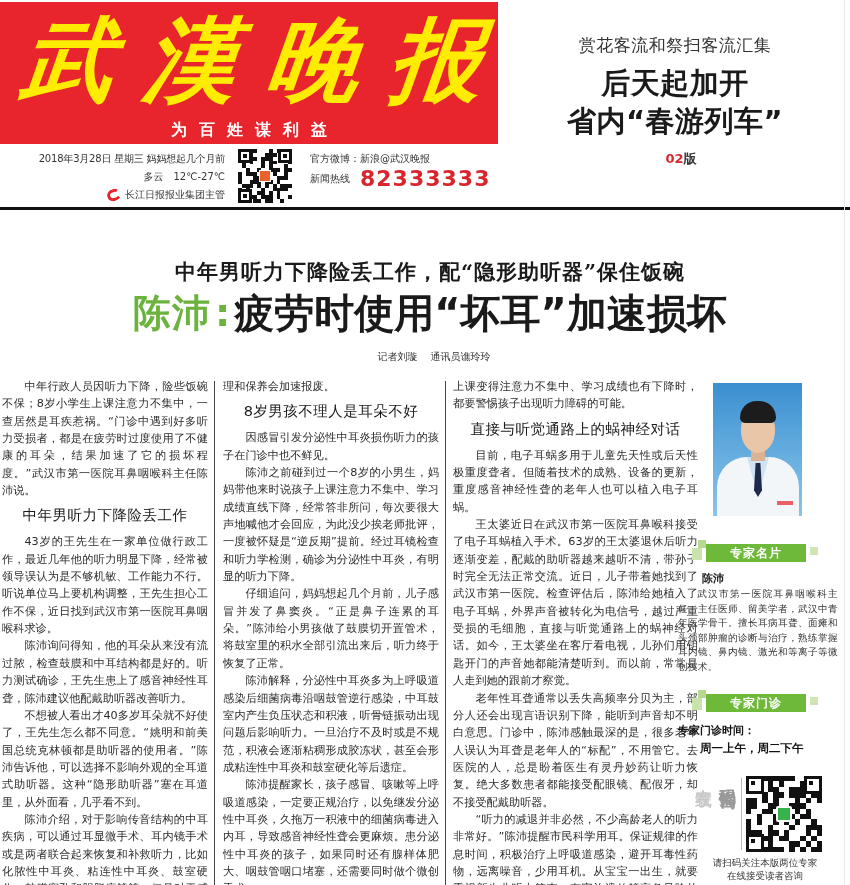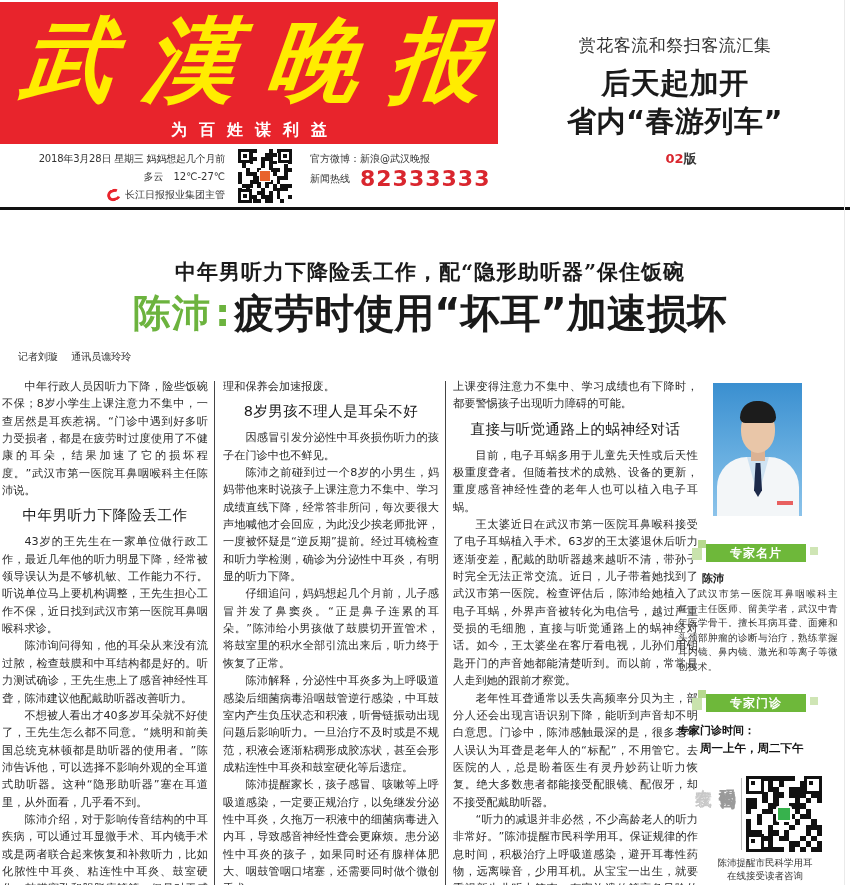--- a/index.html
+++ b/index.html
@@ -59,21 +59,21 @@
   .teaser-page .ban { color: #333; font-weight: bold; }
 
   .masthead-rule { position: absolute; left: 0; top: 207px; width: 850px; height: 3px; background: #111; }
 
   
   .subhead { position: absolute; left: 0; top: 258px; width: 850px; text-align: center; font-family: "DejaVu Serif", "Liberation Serif", serif; font-size: 21px; font-weight: bold; color: #1a1a1a; letter-spacing: 1px; padding-left: 10px; }
   .main-head { position: absolute; left: 110px; top: 287px; width: 640px; height: 52px; display: flex; align-items: center; justify-content: center; white-space: nowrap; }
   .main-head .name { font-size: 38px; color: #6cb33e; letter-spacing: 1px; }
   .main-head .colon { font-size: 38px; color: #6cb33e; margin: 0 4px; }
   .main-head .title { font-size: 40px; font-weight: bold; color: #1a1a1a; letter-spacing: 0; }
-  .byline { position: absolute; left: 0; top: 350px; width: 850px; text-align: left; font-size: 10px; color: #333; padding-left: 18px; word-spacing: 10px; }
+  .byline { position: absolute; left: 0; top: 350px; width: 850px; text-align: center; font-size: 10px; color: #333; padding-left: 18px; word-spacing: 10px; }
 
   
   .col { position: absolute; top: 378px; font-size: 11.2px; line-height: 17.35px; color: #2b2b2b; text-align: justify; }
   .col p { text-indent: 2em; margin: 0; }
   .col p.noindent { text-indent: 0; }
   .col h3 { font-size: 14.5px; font-weight: normal; color: #1a1a1a; text-align: center; margin: 6px 0 8px; line-height: 20px; letter-spacing: 0.5px; }
   .col-1 { left: 2px; width: 206px; }
   .col-2 { left: 223px; width: 216px; }
   .col-3 { left: 453px; width: 245px; }
   .col-rule { position: absolute; top: 381px; width: 1px; height: 504px; background: #444; }
@@ -637,18 +637,18 @@
         <i style="background: rgb(255, 255, 255);"></i>
         <i style="background: rgb(17, 17, 17);"></i>
         <i style="background: rgb(17, 17, 17);"></i>
       </div>
     <div class="qr-finder" style="left:0;top:0;width:18px;height:18px"></div>
     <div class="qr-finder" style="right:0;top:0;width:18px;height:18px"></div>
     <div class="qr-finder" style="left:0;bottom:0;width:18px;height:18px"></div>
     <div class="qr-center"></div>
   </div>
   <div class="qr-caption">
-    <div>陈沛提醒市民科学用耳</div>
+    <div>请扫码关注本版两位专家</div>
     <div>在线接受读者咨询</div>
   </div>
 </aside>
 
 <div class="page-right-edge"></div>
 
 </body></html>

